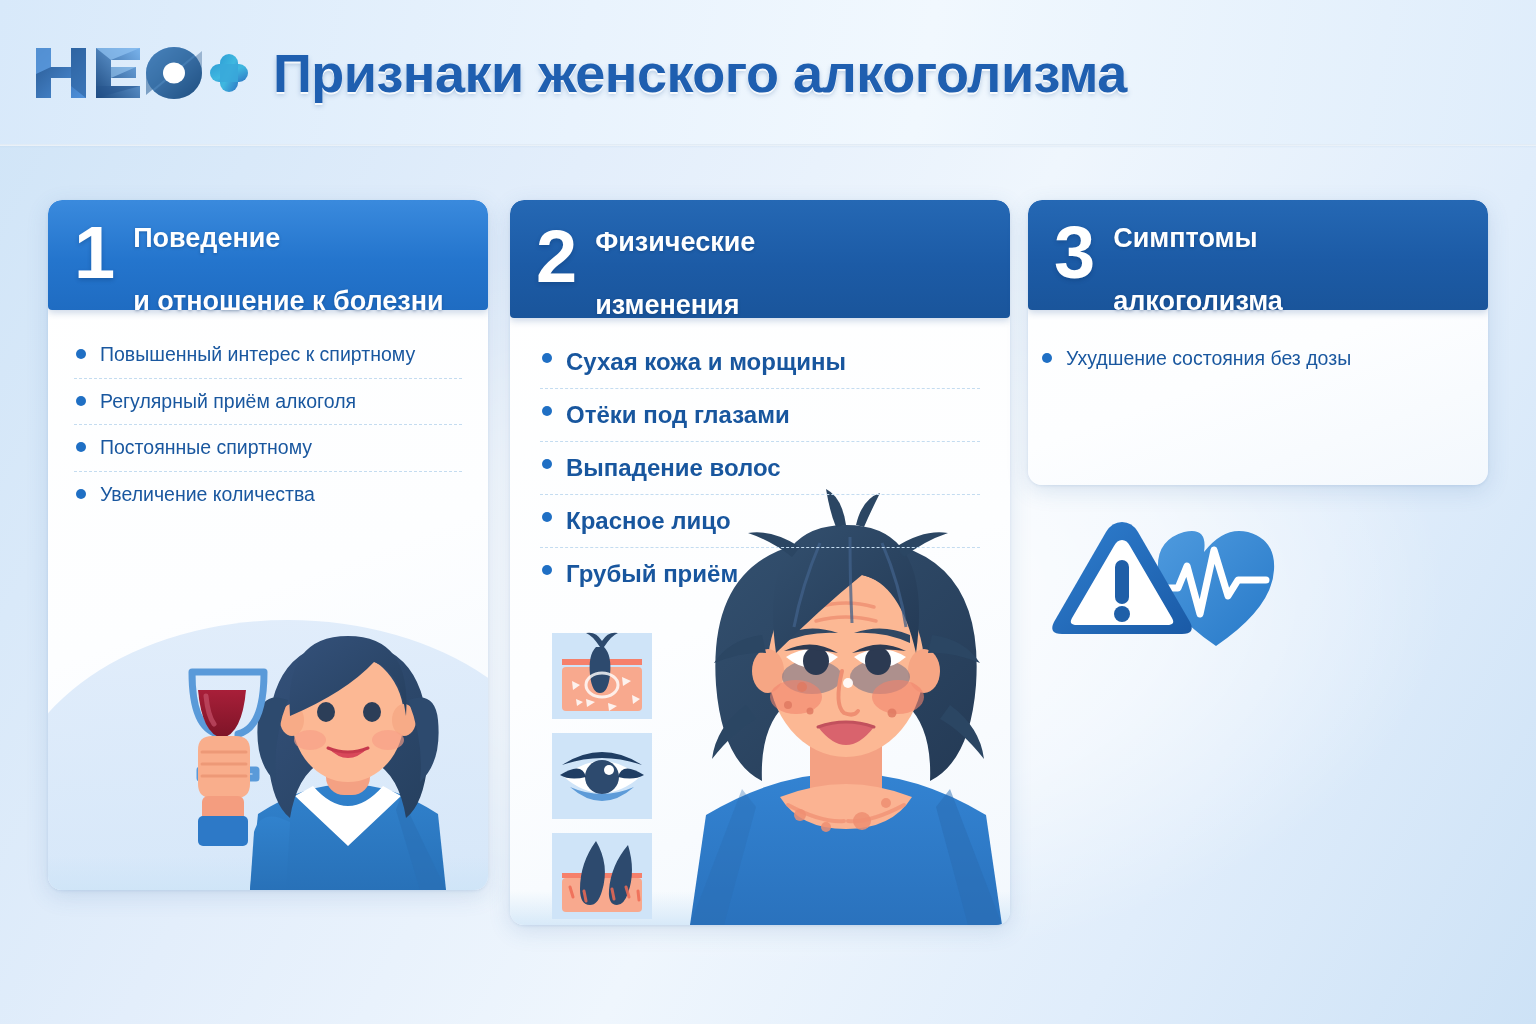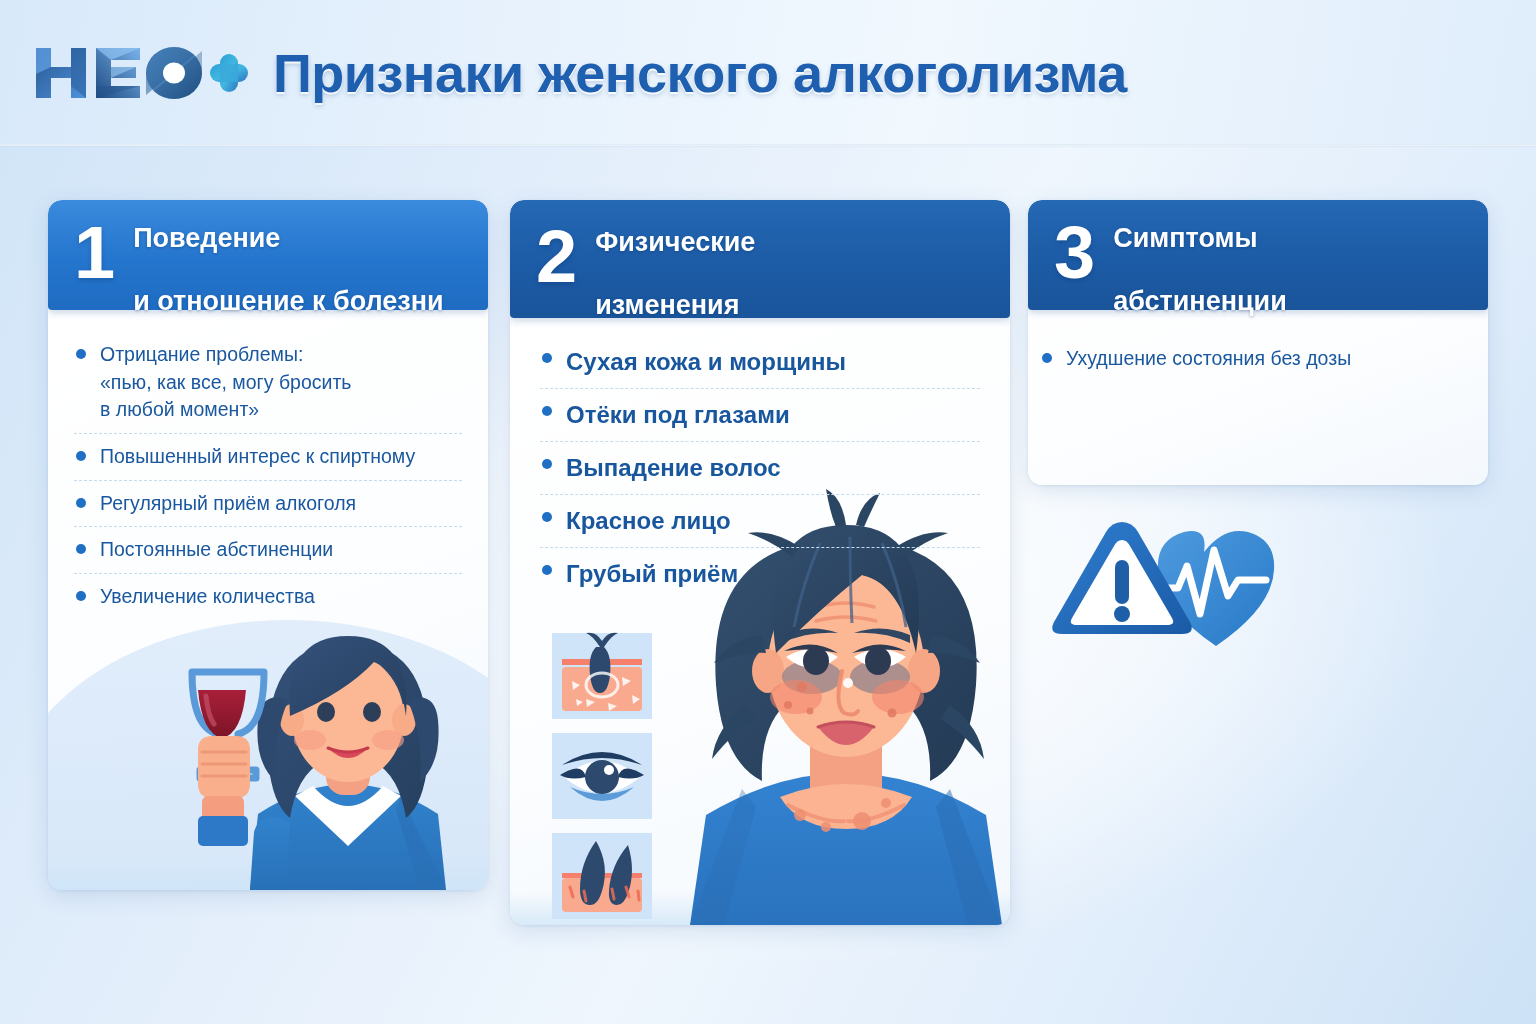--- a/index.html
+++ b/index.html
@@ -211,37 +211,29 @@
         <div class="card-num">1</div>
         <div class="card-head-title">
           <span>Поведение</span>
           <span>и отношение к болезни</span>
         </div>
       </div>
 
       <div class="list" style="top:132px;">
         <div class="item">
           <span class="dot"></span>
-          <div class="txt">
-            <b>Отрицание проблемы:</b>
-            <b>«пью, как все, могу бросить</b>
-            <b>в любой момент»</b>
-          </div>
+          <div class="txt">Повышенный интерес к спиртному</div>
         </div>
         <div class="item">
           <span class="dot"></span>
-          <div class="txt">Повышенный интерес к спиртному</div>
+          <div class="txt">Регулярный приём алкоголя</div>
         </div>
         <div class="item">
           <span class="dot"></span>
-          <div class="txt">Регулярный приём алкоголя</div>
-        </div>
-        <div class="item">
-          <span class="dot"></span>
-          <div class="txt">Постоянные абстиненции</div>
+          <div class="txt">Постоянные спиртному</div>
         </div>
         <div class="item">
           <span class="dot"></span>
           <div class="txt">Увеличение количества</div>
         </div>
       </div>
     </div>
   </div>
 
   <div class="card" style="left:510px;top:200px;width:500px;height:725px;">
@@ -413,21 +405,21 @@
       </div>
     </div>
   </div>
 
   <div class="card" style="left:1028px;top:200px;width:460px;height:285px;">
     <div class="card-body">
       <div class="card-head" style="height:110px;background:linear-gradient(180deg,#2568b4 0%,#1c5ba6 55%,#1a559b 100%);">
         <div class="card-num">3</div>
         <div class="card-head-title">
           <span>Симптомы</span>
-          <span>абстиненции</span>
+          <span>алкоголизма</span>
         </div>
       </div>
 
       <div class="list" style="top:136px;padding:0 12px;">
         <div class="item">
           <span class="dot"></span>
           <div class="txt">Ухудшение состояния без дозы</div>
         </div>
       </div>
     </div>

